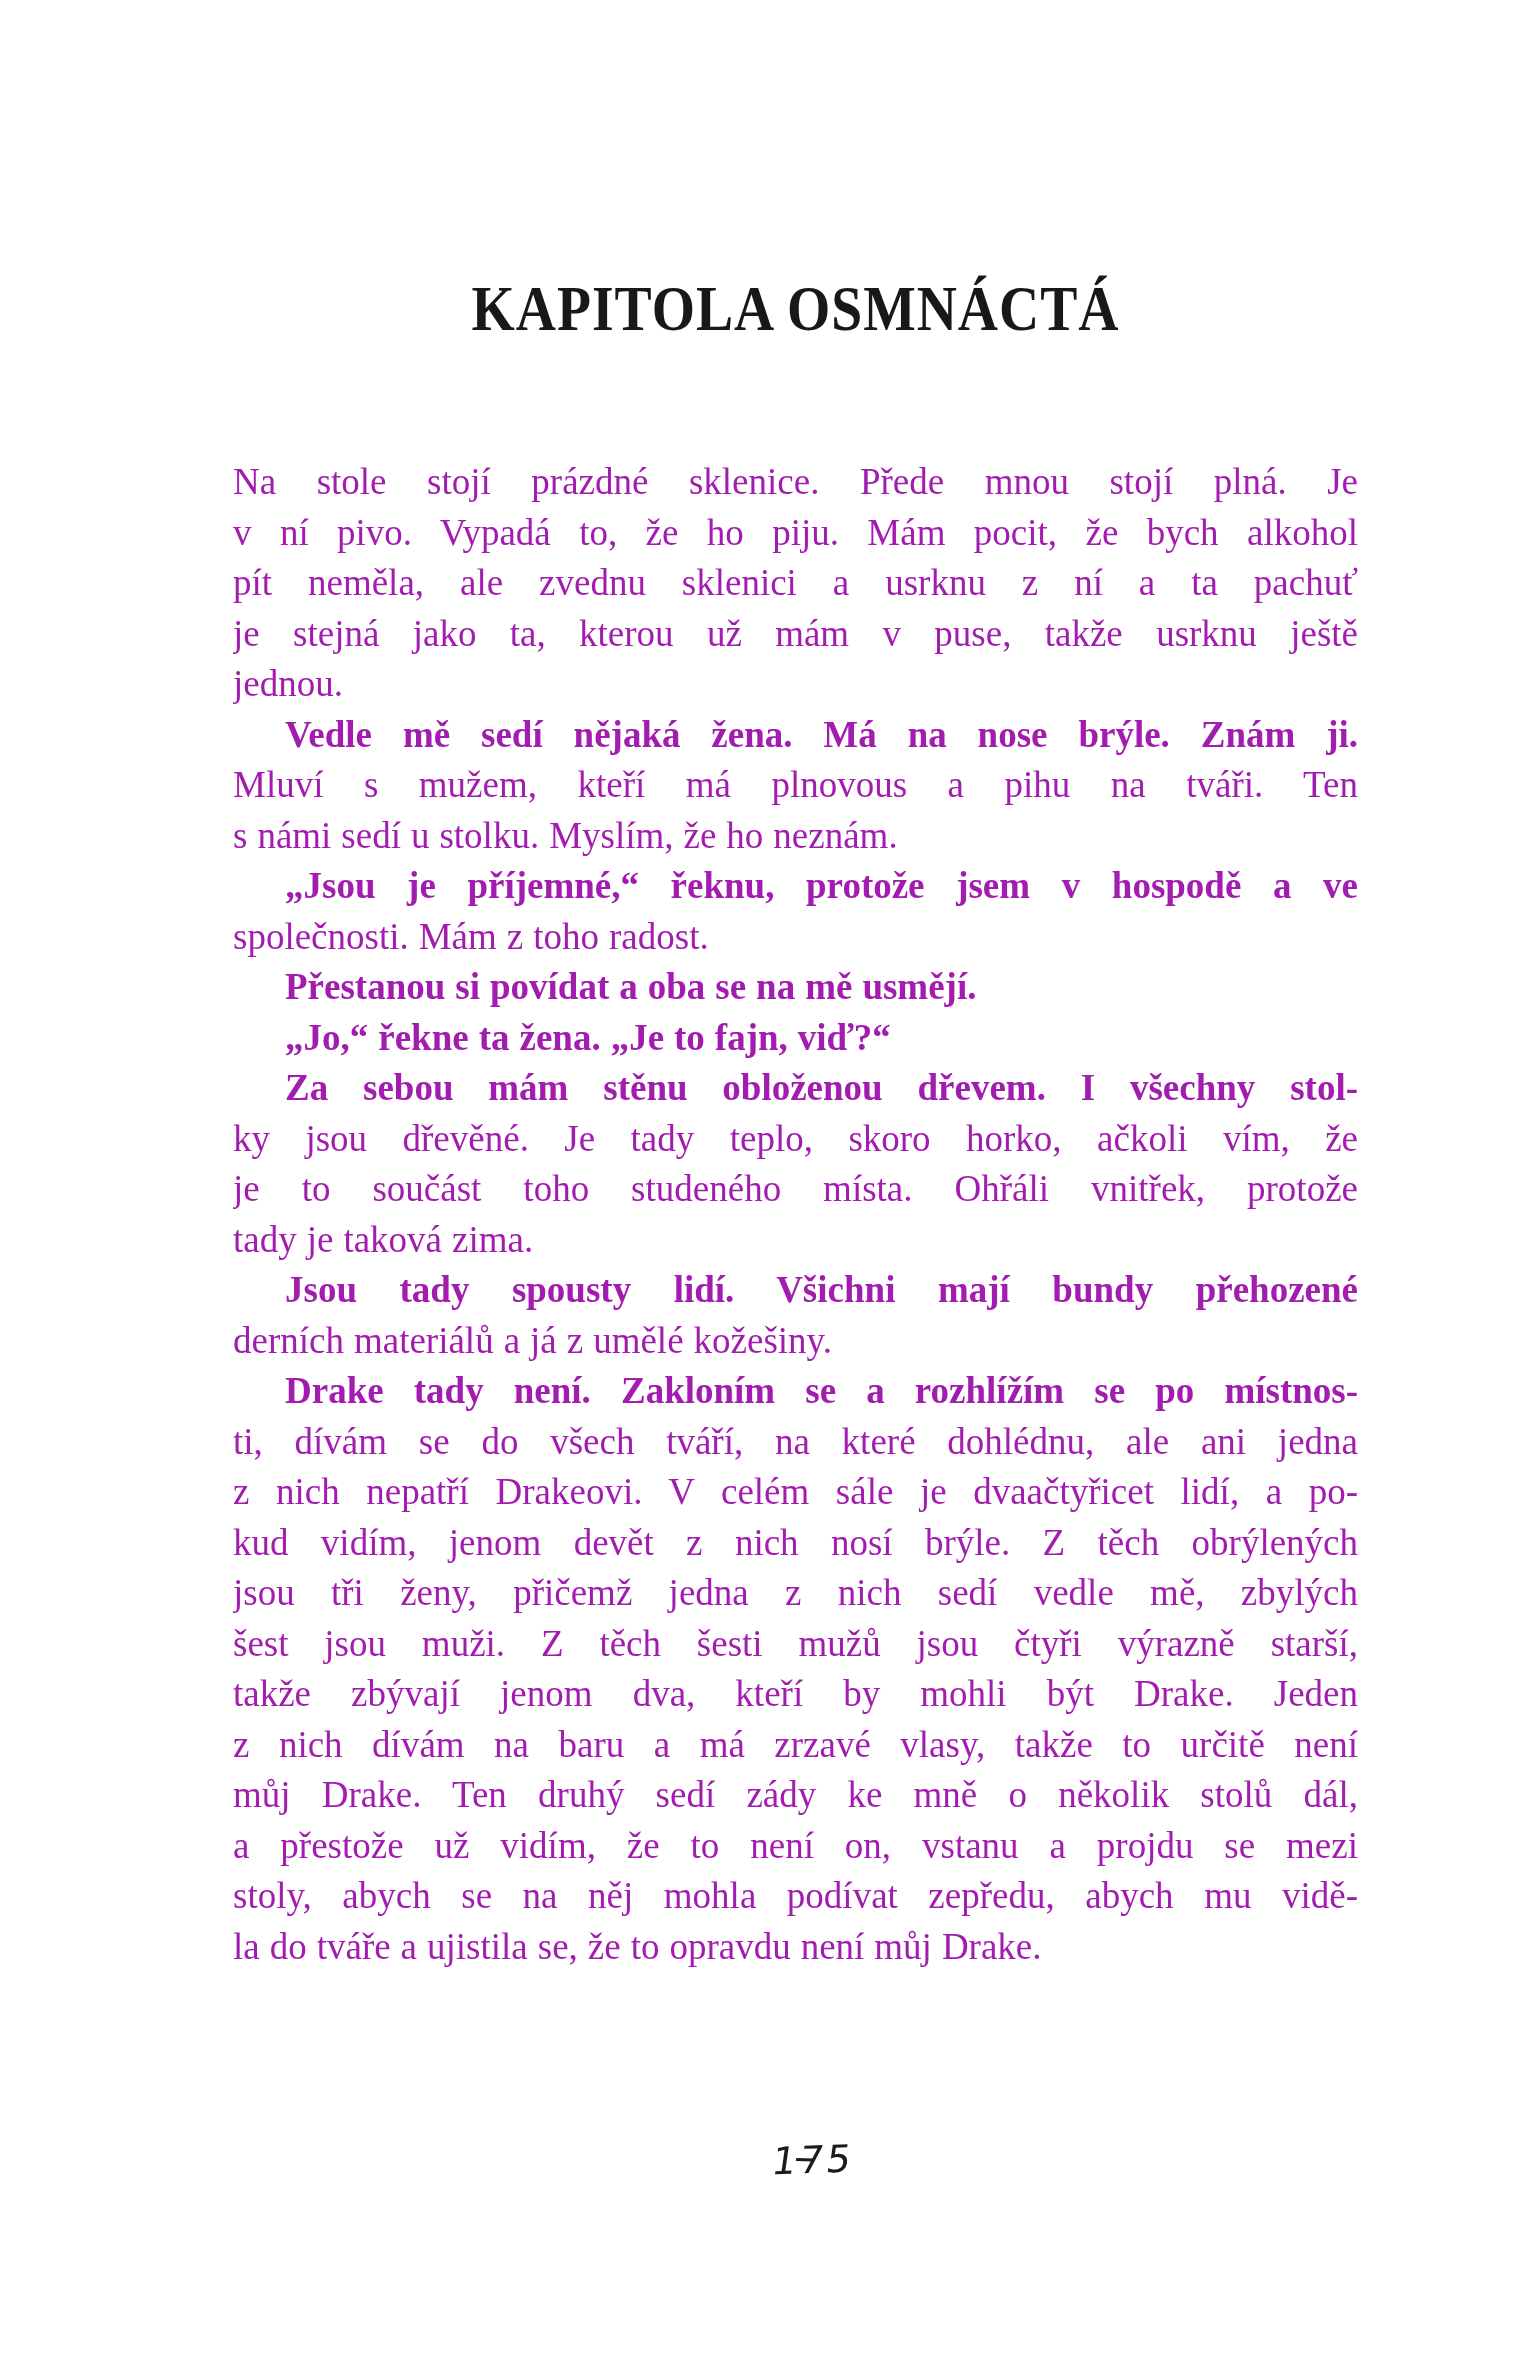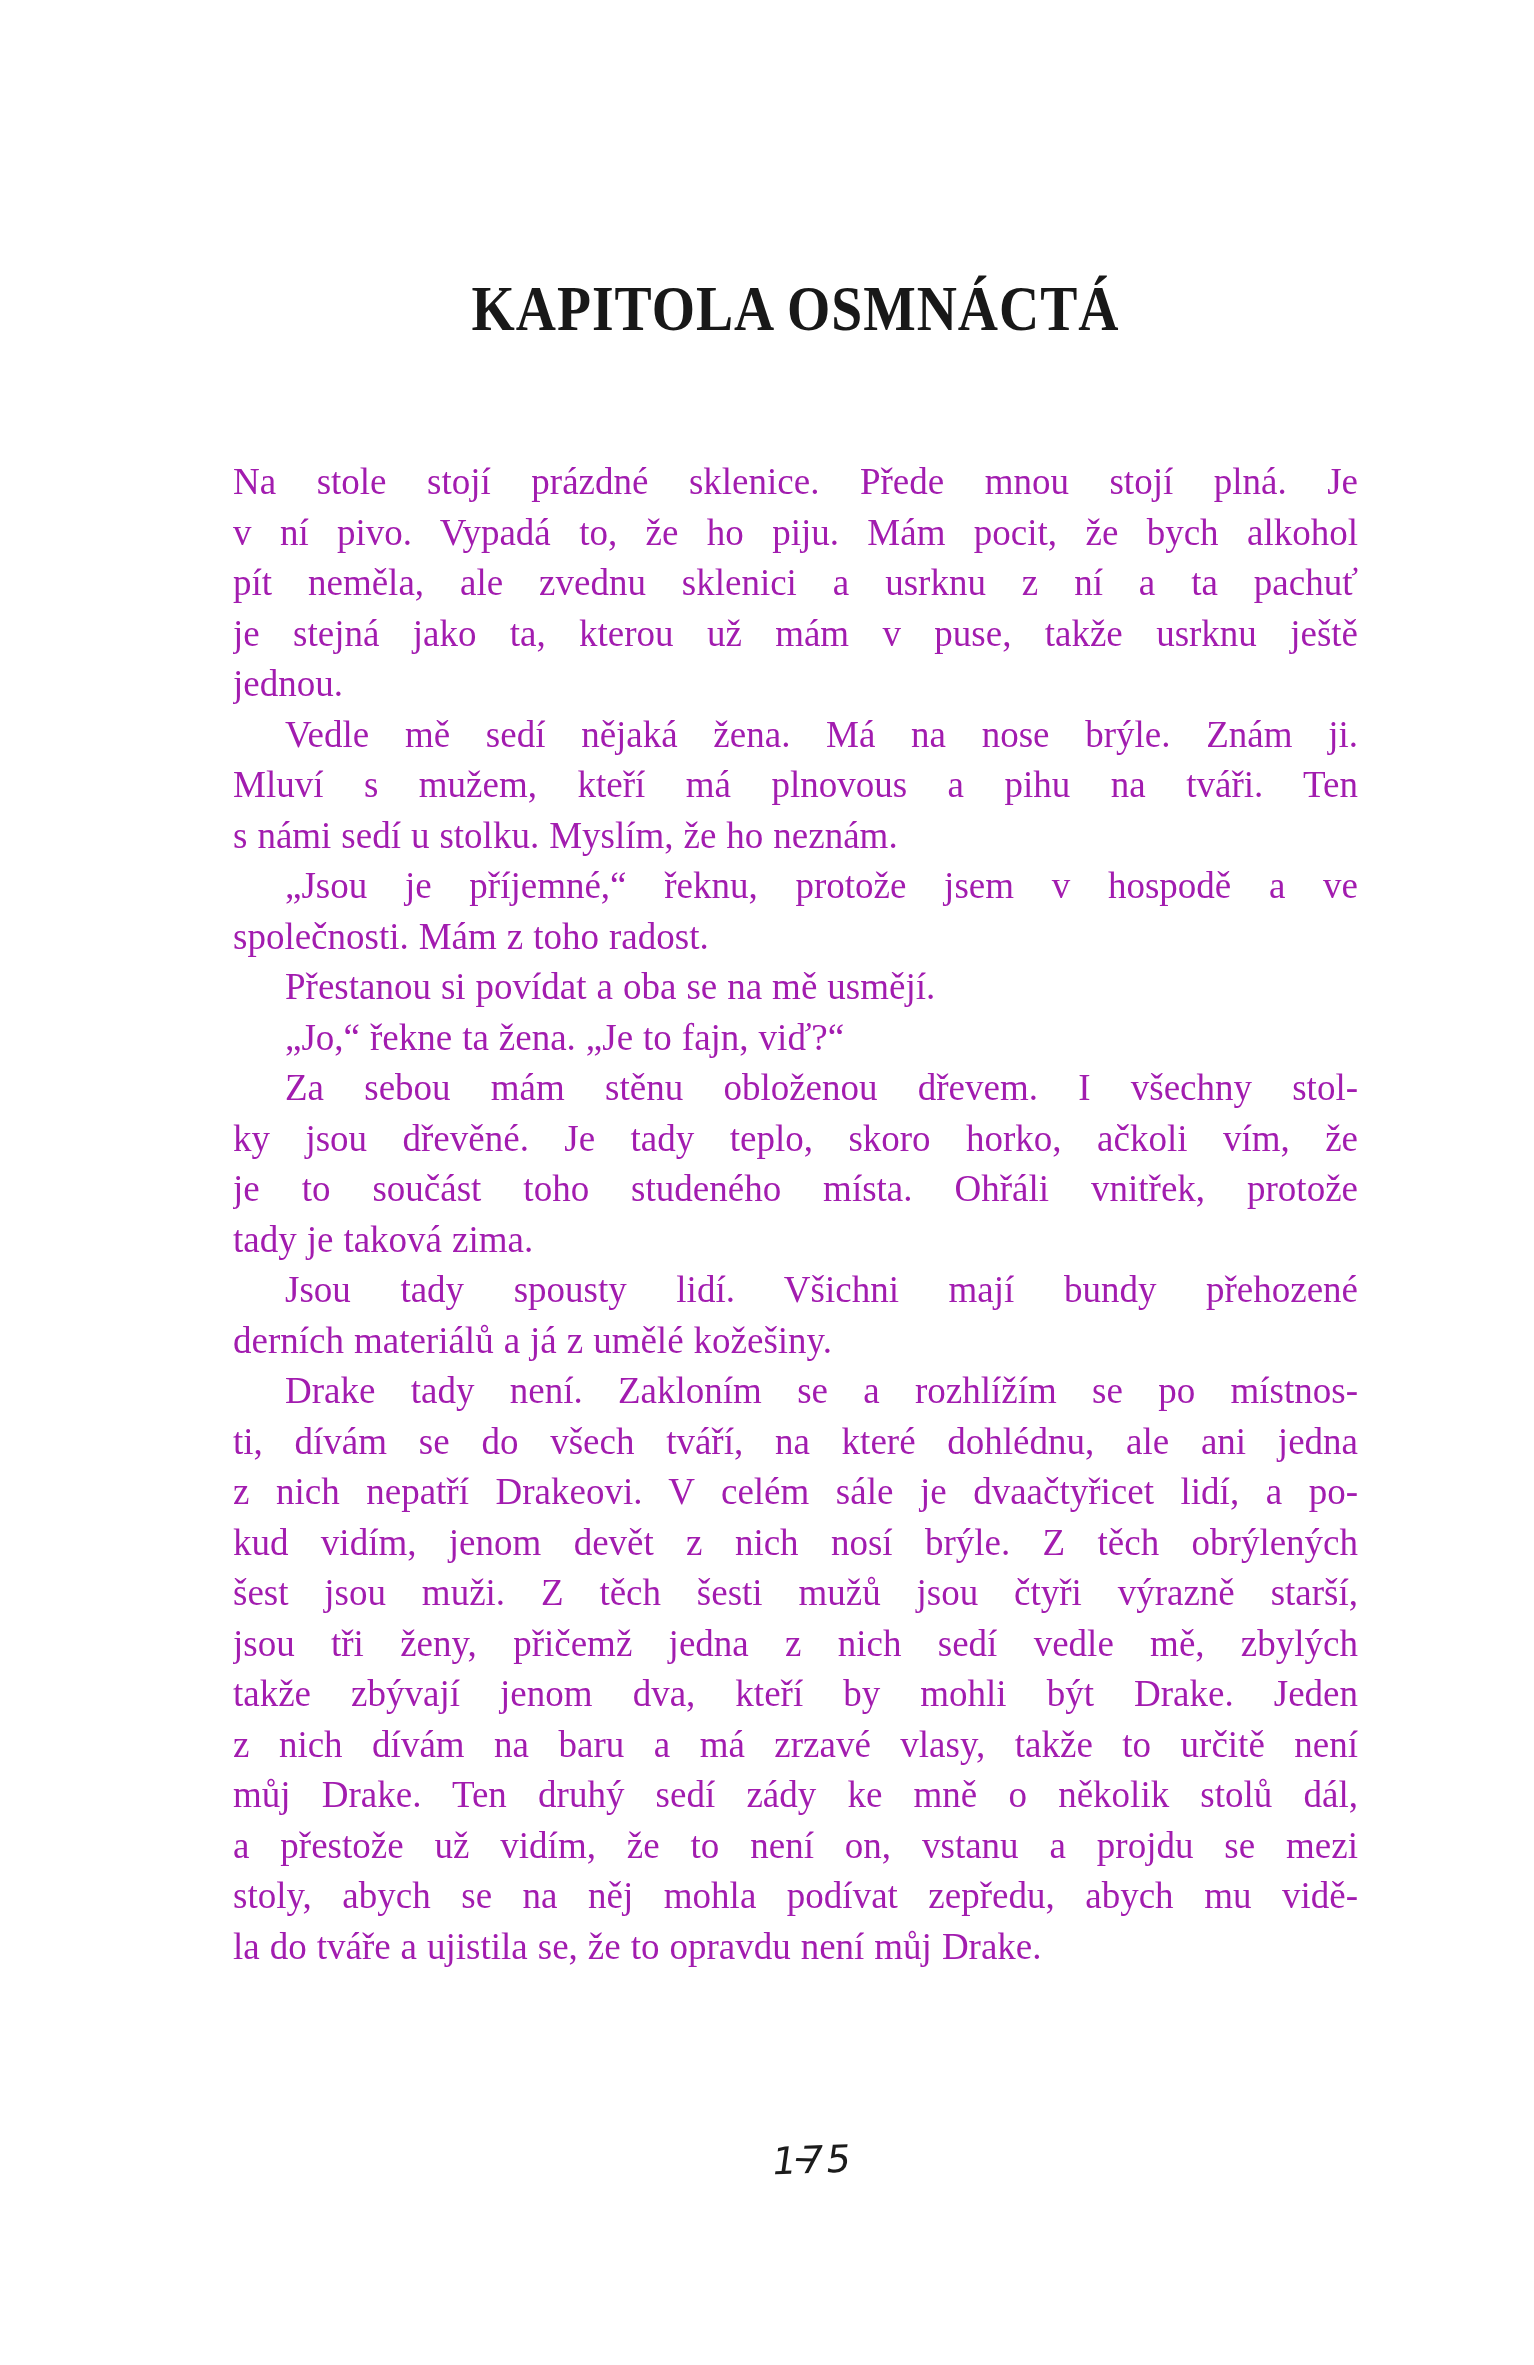--- a/index.html
+++ b/index.html
@@ -50,20 +50,21 @@
     text-align-last: justify;
     height: 50.5px;
     overflow: hidden;
     word-spacing: 0.02em;
   }
   .text-line.last-line {
     text-align-last: left;
   }
   .text-line.indent-line {
     text-indent: 52px;
+    font-weight: bold;
   }
   .page-number {
     position: absolute;
     top: 2138px;
     left: 233px;
     width: 1160px;
     text-align: center;
     font-family: "DejaVu Sans", sans-serif;
     font-size: 38px;
     font-weight: 400;
@@ -125,22 +126,22 @@
       </div>
       <div class="paragraph">
         <div class="text-line indent-line">Jsou tady spousty lidí. Všichni mají bundy přehozené</div>
         <div class="text-line last-line">derních materiálů a já z umělé kožešiny.</div>
       </div>
       <div class="paragraph">
         <div class="text-line indent-line">Drake tady není. Zakloním se a rozhlížím se po místnos-</div>
         <div class="text-line">ti, dívám se do všech tváří, na které dohlédnu, ale ani jedna</div>
         <div class="text-line">z nich nepatří Drakeovi. V celém sále je dvaačtyřicet lidí, a po-</div>
         <div class="text-line">kud vidím, jenom devět z nich nosí brýle. Z těch obrýlených</div>
+        <div class="text-line">jsou tři ženy, přičemž jedna z nich sedí vedle mě, zbylých</div>
         <div class="text-line">šest jsou muži. Z těch šesti mužů jsou čtyři výrazně starší,</div>
-        <div class="text-line">jsou tři ženy, přičemž jedna z nich sedí vedle mě, zbylých</div>
         <div class="text-line">takže zbývají jenom dva, kteří by mohli být Drake. Jeden</div>
         <div class="text-line">z nich dívám na baru a má zrzavé vlasy, takže to určitě není</div>
         <div class="text-line">můj Drake. Ten druhý sedí zády ke mně o několik stolů dál,</div>
         <div class="text-line">a přestože už vidím, že to není on, vstanu a projdu se mezi</div>
         <div class="text-line">stoly, abych se na něj mohla podívat zepředu, abych mu vidě-</div>
         <div class="text-line last-line">la do tváře a ujistila se, že to opravdu není můj Drake.</div>
       </div>
     </div>
 
   <div class="page-number">

